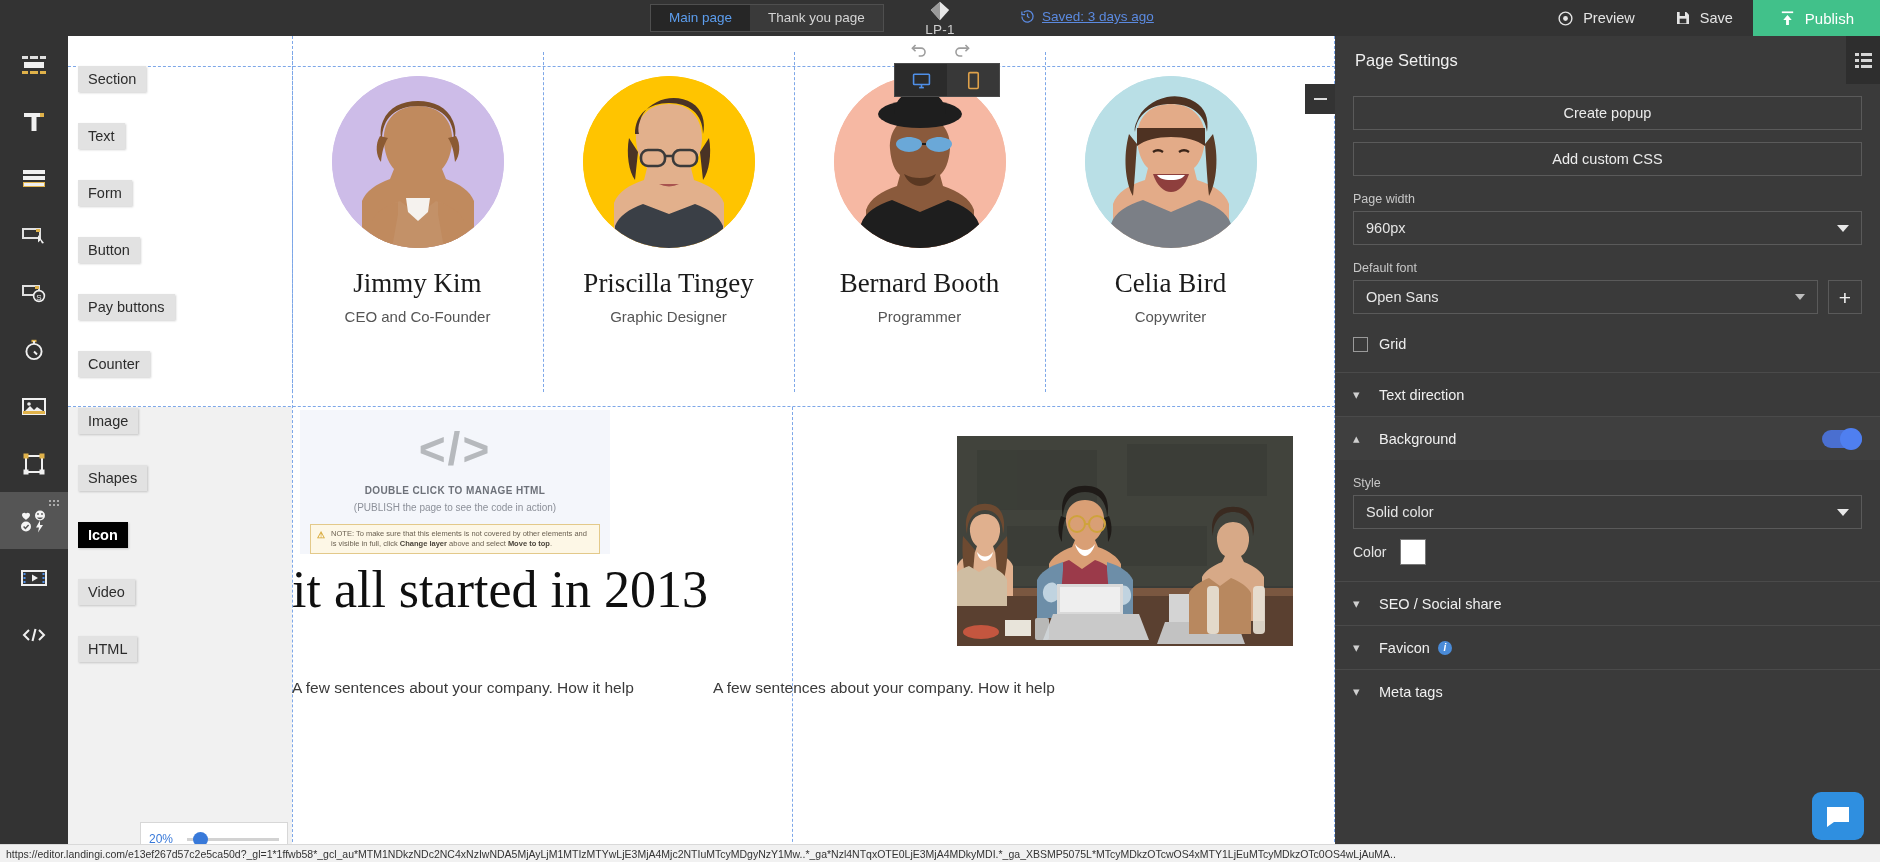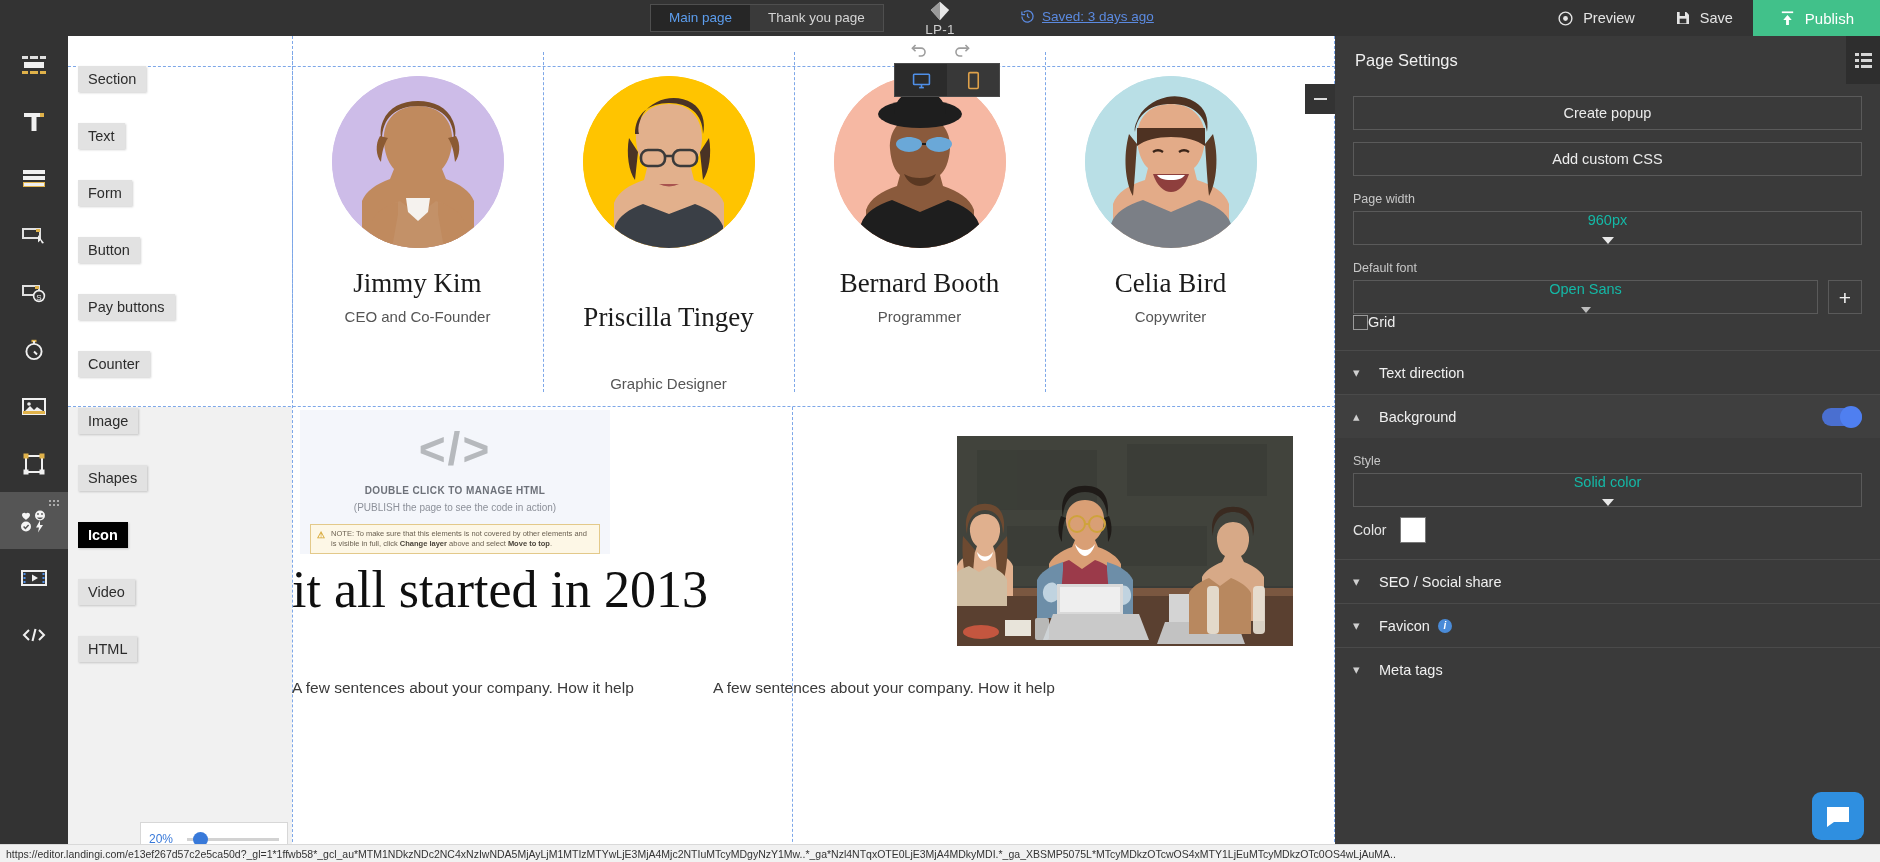--- a/index.html
+++ b/index.html
@@ -244,33 +244,33 @@
   .rp-btn {
     height: 34px; width: 100%; margin-top: 12px;
     border: 1px solid #5a5a5a; background: transparent;
     color: #ececec; font-size: 14.5px; cursor: pointer;
     font-family: "Liberation Sans", sans-serif;
   }
   .rp-label { font-size: 12.5px; color: #c7c7c7; margin-top: 16px; margin-bottom: 5px; }
   .rp-select {
     height: 34px; border: 1px solid #5a5a5a;
     display: flex; align-items: center; justify-content: space-between;
-    padding: 0 12px; font-size: 14.5px; color: #14b8a6; cursor: pointer; flex-direction: column;
+    padding: 0 12px; font-size: 14.5px; color: #e5e5e5; cursor: pointer;
   }
   .caret { width: 0; height: 0; border-left: 6px solid transparent;
            border-right: 6px solid transparent; border-top: 7px solid #e8e8e8; }
   .caret.sm { border-left-width: 5px; border-right-width: 5px; border-top-width: 6px; border-top-color:#bdbdbd; }
   .font-row { display: flex; gap: 10px; align-items: stretch; }
   .font-row .rp-select { flex: 1; }
   .plus-btn {
     width: 34px; height: 34px; border: 1px solid #5a5a5a;
     display: flex; align-items: center; justify-content: center;
     font-size: 21px; color: #f0f0f0; cursor: pointer; line-height: 1;
   }
-  .chk-row { display: flex; align-items: center; margin-bottom: 20px; }
+  .chk-row { display: flex; align-items: center; gap: 11px; margin-top: 22px; margin-bottom: 20px; }
   .chkbox { width: 15px; height: 15px; border: 1px solid #9a9a9a; }
   .chk-lbl { font-size: 14.5px; color: #ededed; }
 
   .acc-row {
     height: 44px; display: flex; align-items: center;
     border-top: 1px solid #4a4a4a;
     margin: 0 -18px; padding: 0 18px;
     cursor: pointer; position: relative;
   }
   .acc-row.open { background: #3f3f3f; }
@@ -546,21 +546,21 @@
             <path d="M68 125c-11 4-19 9-23 17v30h82v-30c-4-8-12-13-23-17l-18 14z" fill="#c39168"></path>
             <path d="M74 122h24l-2 14-10 9-10-9z" fill="#f5f2ee"></path>
             <path d="M66 126c-13 4-22 10-26 19v27h20l6-34z" fill="#c08a5e"></path>
             <path d="M106 126c13 4 22 10 26 19v27h-20l-6-34z" fill="#c08a5e"></path>
           </svg>
         </div>
         <div class="tm-name">Jimmy Kim</div>
         <div class="tm-role">CEO and Co-Founder</div>
       </div>
 
-      <div class="team-card" style="left:251px;justify-content:space-between;">
+      <div class="team-card" style="left:251px;">
         <div class="avatar" style="background:#ffc400;">
           <svg viewBox="0 0 172 172" width="172" height="172">
             <circle cx="86" cy="86" r="86" fill="#ffc400"></circle>
             <path d="M86 28c-22 0-34 16-33 36 1 14 6 24 11 28l-3 12c-15 5-26 12-30 23v45h110v-45c-4-11-15-18-30-23l-3-12c5-4 10-14 11-28 1-20-11-36-33-36z" fill="#e2b08c"></path>
             <path d="M52 58c0-20 14-31 34-31s34 11 34 31c3-12-1-25-11-31-8-5-18-6-27-4-12 3-22 11-25 22-2 5-2 10-1 13z" fill="#4a3325"></path>
             <path d="M46 62c-3 16 0 34 6 42l3-28zM126 62c3 16 0 34-6 42l-3-28z" fill="#4a3325"></path>
             <rect x="58" y="74" width="24" height="16" rx="7" fill="none" stroke="#3a3a3a" stroke-width="2.6"></rect>
             <rect x="90" y="74" width="24" height="16" rx="7" fill="none" stroke="#3a3a3a" stroke-width="2.6"></rect>
             <line x1="82" y1="80" x2="90" y2="80" stroke="#3a3a3a" stroke-width="2.6"></line>
             <path d="M76 108a14 8 0 0 0 20 0z" fill="#a8534f"></path>

